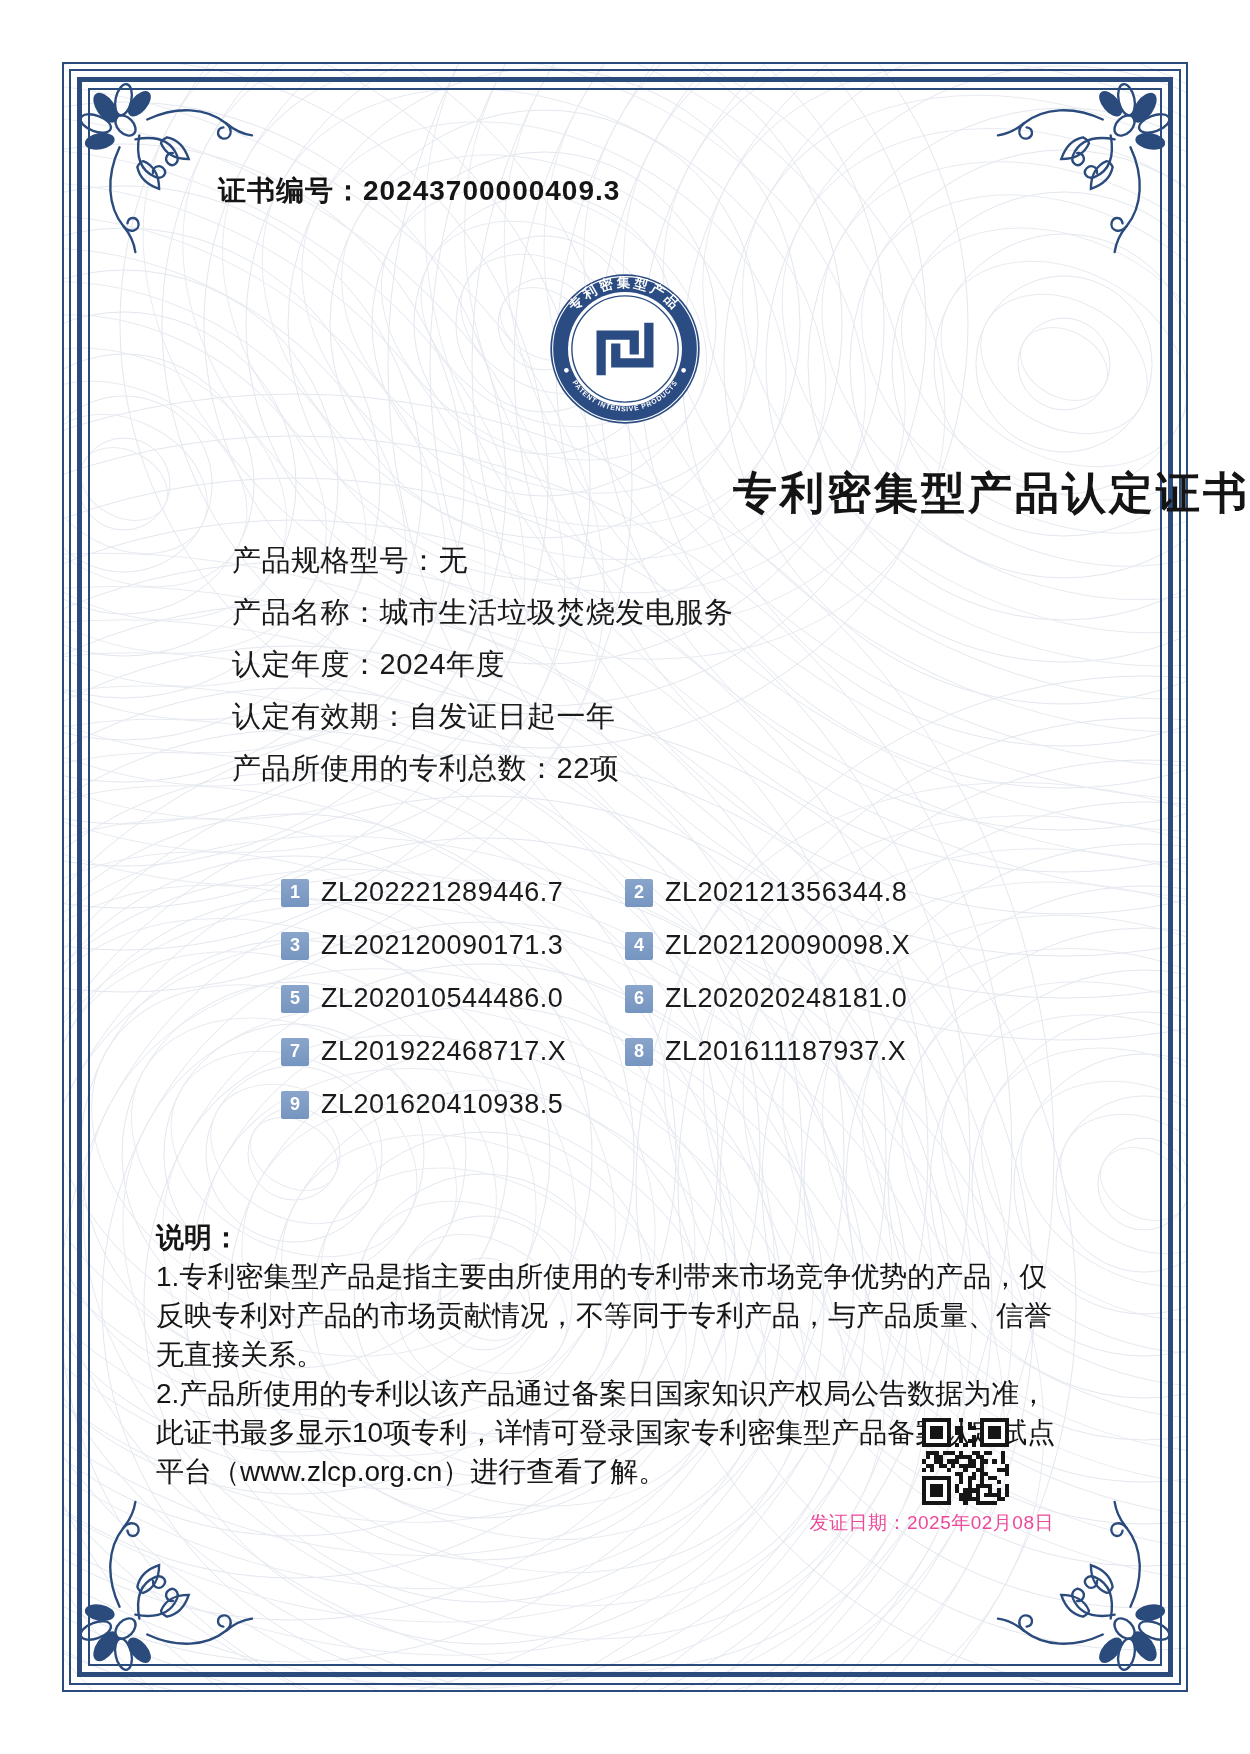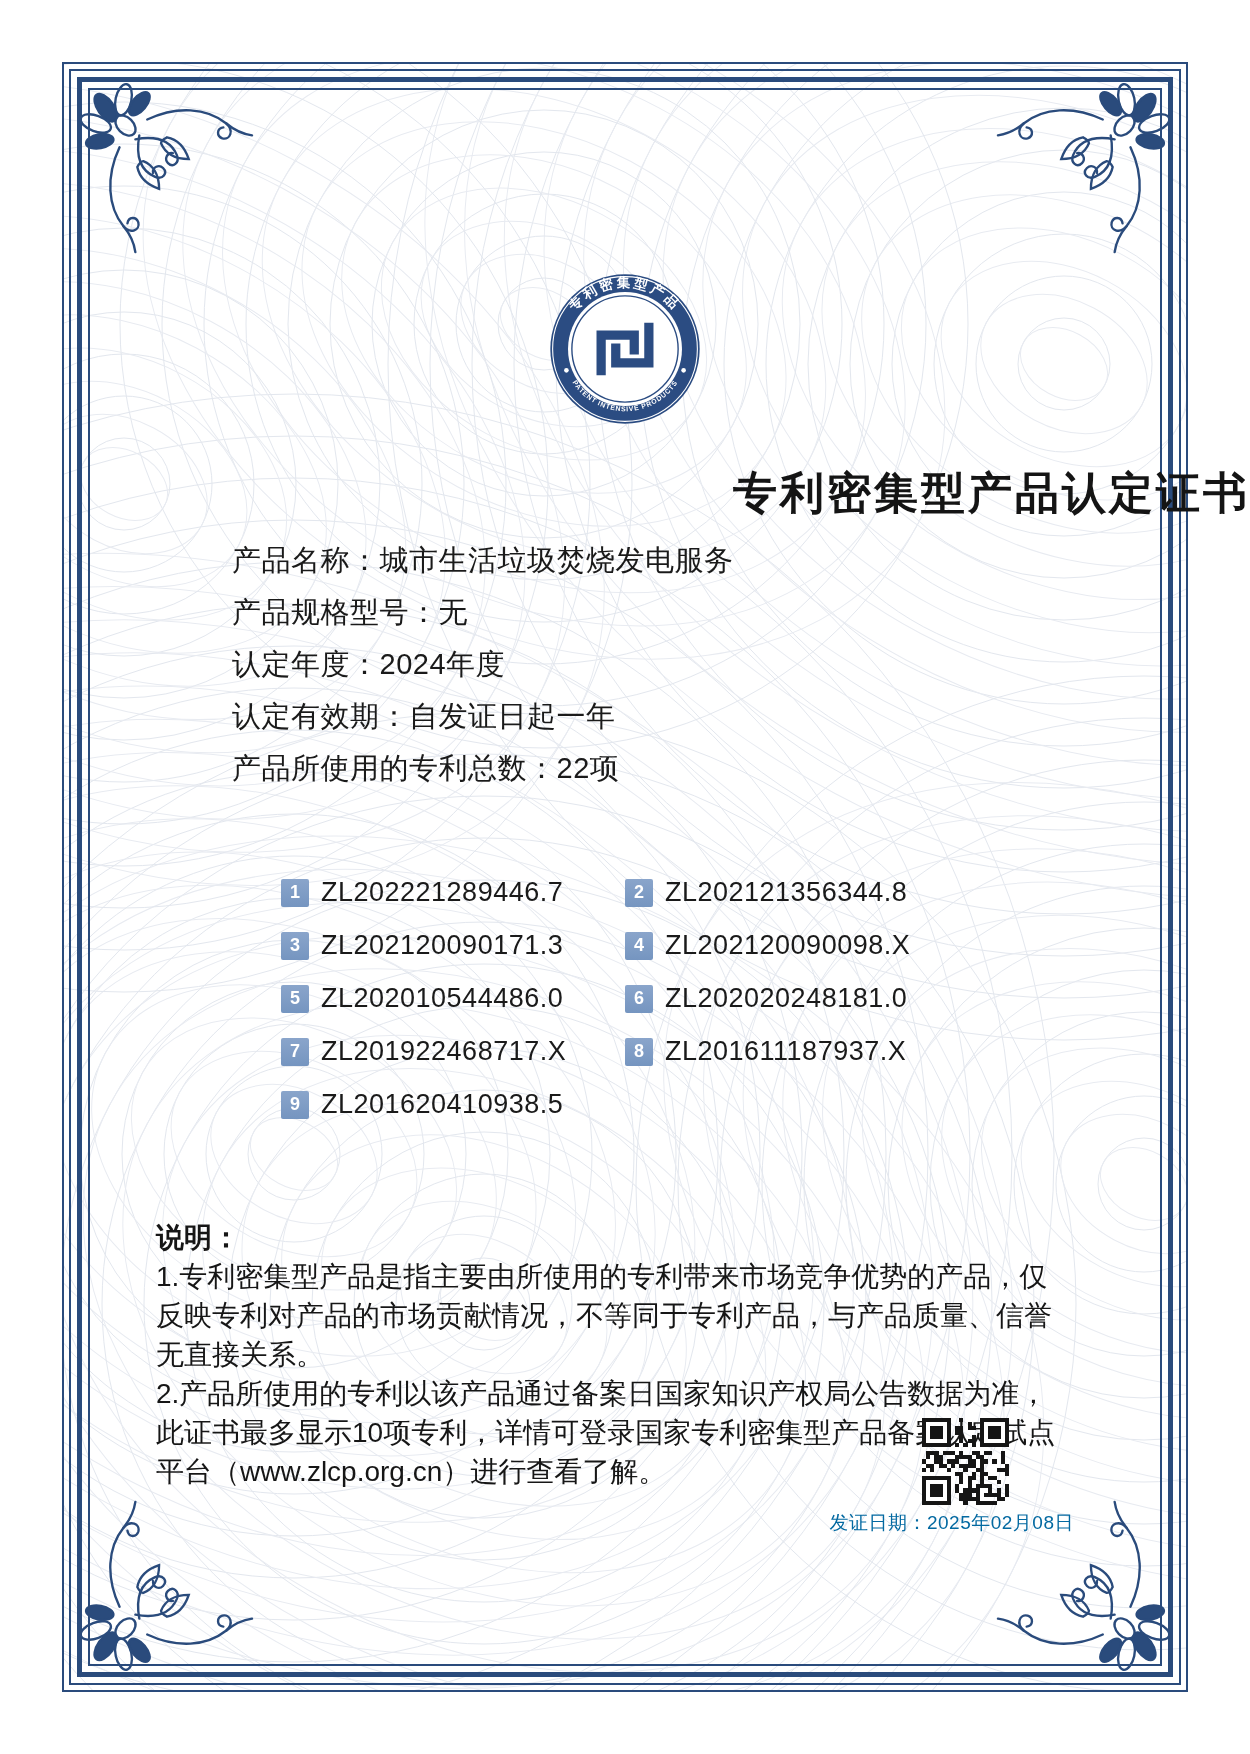--- a/index.html
+++ b/index.html
@@ -31,21 +31,21 @@
   .patents{position:absolute;left:281px;top:866px;display:grid;grid-template-columns:344px 344px;}
   .patent-item{display:flex;align-items:center;height:53px;}
   .patent-badge{width:28px;height:28px;border-radius:2px;flex:0 0 28px;
                 background:linear-gradient(180deg,#8aa5cb,#7595c0);
                 color:#fff;font-size:18px;font-weight:700;display:flex;align-items:center;justify-content:center;}
   .patent-id{margin-left:12px;font-size:27px;letter-spacing:.5px;color:#1a1a1a;white-space:nowrap;}
   .notes{position:absolute;left:156px;top:1218px;width:916px;font-size:28px;line-height:39px;color:#161616;}
   .notes .note-heading{font-weight:600;}
   .notes p{margin:0;}
   .qr{position:absolute;left:922px;top:1418px;width:87px;height:87px;}
-  .issue-date{position:absolute;right:176px;top:1510px;font-size:19px;letter-spacing:.5px;color:#0369a1;font-weight:500;}
+  .issue-date{position:absolute;right:196px;top:1510px;font-size:19px;letter-spacing:.5px;color:#ec4899;font-weight:500;}
 </style>
 </head>
 <body>
 
 <div class="page">
 
   <div class="pattern-wrap">
     <svg id="guilloche" width="1122" height="1626" viewBox="0 0 1122 1626">
         <circle cx="230" cy="1090" r="46" fill="none" stroke="#e3e7ee" stroke-width="1"></circle>
         <ellipse cx="230" cy="1090" rx="46" ry="33.12" transform="rotate(28 230 1090)" fill="none" stroke="#e8ebf1" stroke-width="1"></ellipse>
@@ -240,20 +240,23 @@
   <svg class="corner tr" viewBox="0 0 180 180">
       <use href="#flourish-src"></use>
     </svg>
   <svg class="corner bl" viewBox="0 0 180 180">
       <use href="#flourish-src"></use>
     </svg>
   <svg class="corner br" viewBox="0 0 180 180">
       <use href="#flourish-src"></use>
     </svg>
 
+  <div class="cert-no">
+    <span>证书编号：</span><span>20243700000409.3</span>
+  </div>
 
   <svg class="seal" viewBox="0 0 200 200">
     <circle cx="100" cy="100" r="97" fill="#2b4c82"></circle>
     <circle cx="100" cy="100" r="94" fill="none" stroke="#ffffff" stroke-width="1.4"></circle>
     <circle cx="100" cy="100" r="74" fill="#ffffff"></circle>
     <circle cx="100" cy="100" r="69" fill="none" stroke="#2b4c82" stroke-width="1.8"></circle>
     <circle cx="23.9" cy="127.7" r="3" fill="#ffffff"></circle>
     <circle cx="176.1" cy="127.7" r="3" fill="#ffffff"></circle>
     <path id="sealTop" d="M 21 118 A 81 81 0 1 1 179 118" fill="none"></path>
     <path id="sealBot" d="M 24.8 130 A 81 81 0 0 0 175.2 130" fill="none"></path>
@@ -265,22 +268,22 @@
     </text>
     <g fill="none" stroke="#2b4c82" stroke-width="12">
       <path d="M 69 134 V 82 H 112 V 107"></path>
       <path d="M 131 66 V 118 H 88 V 93"></path>
     </g>
   </svg>
 
   <div class="title">专利密集型产品认定证书</div>
 
   <div class="fields">
+    <div class="field-line"><span>产品规格型号：</span><span>无</span></div>
     <div class="field-line"><span>产品名称：</span><span>城市生活垃圾焚烧发电服务</span></div>
-    <div class="field-line"><span>产品规格型号：</span><span>无</span></div>
     <div class="field-line"><span>认定年度：</span><span>2024年度</span></div>
     <div class="field-line"><span>认定有效期：</span><span>自发证日起一年</span></div>
     <div class="field-line"><span>产品所使用的专利总数：</span><span>22项</span></div>
   </div>
 
   <div class="patents">
     <div class="patent-item">
         <span class="patent-badge">1</span>
         <span class="patent-id">ZL202221289446.7</span>
       </div>

